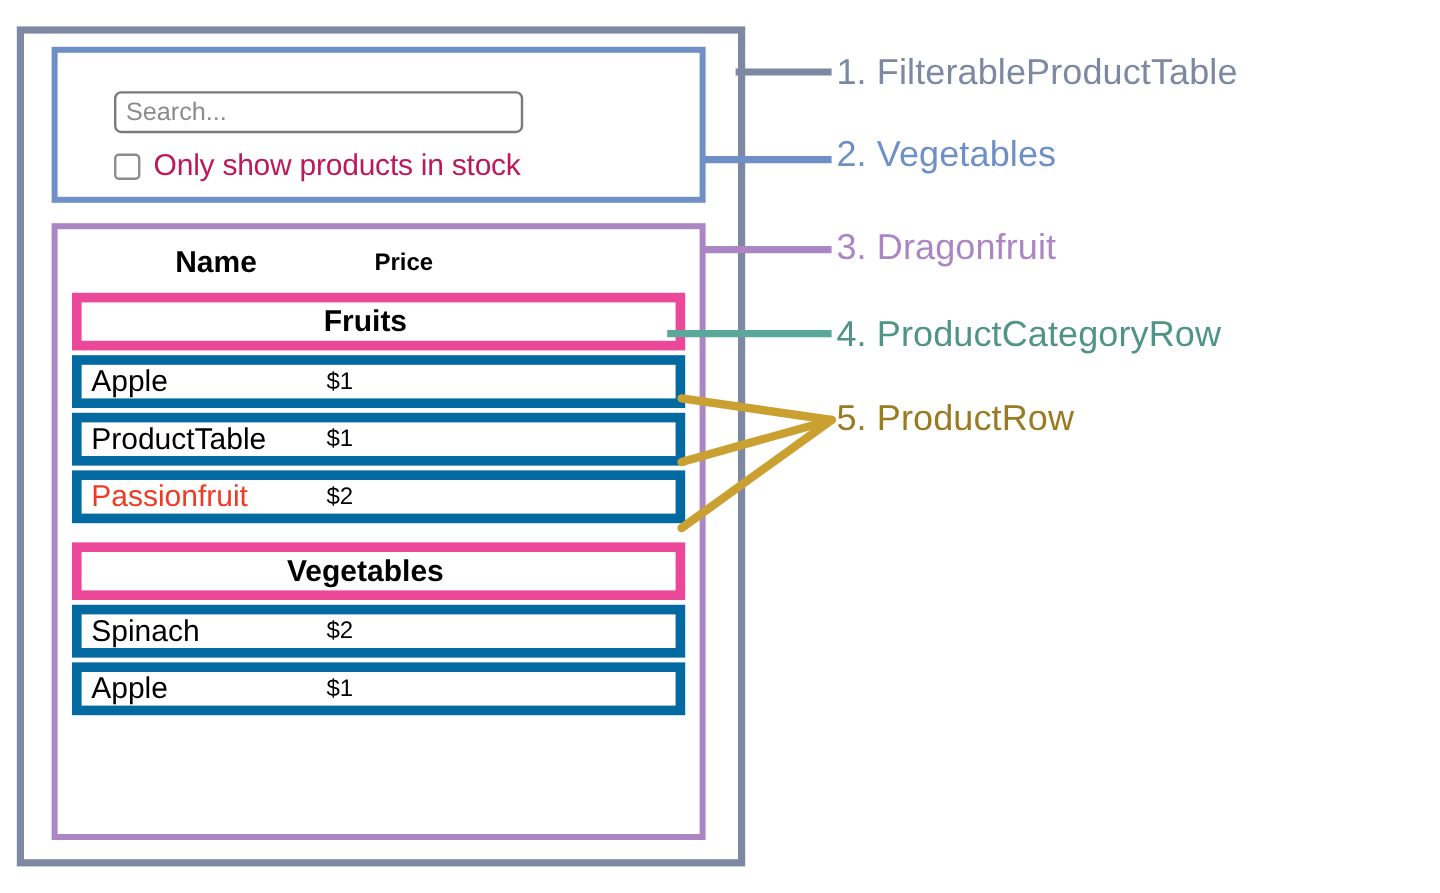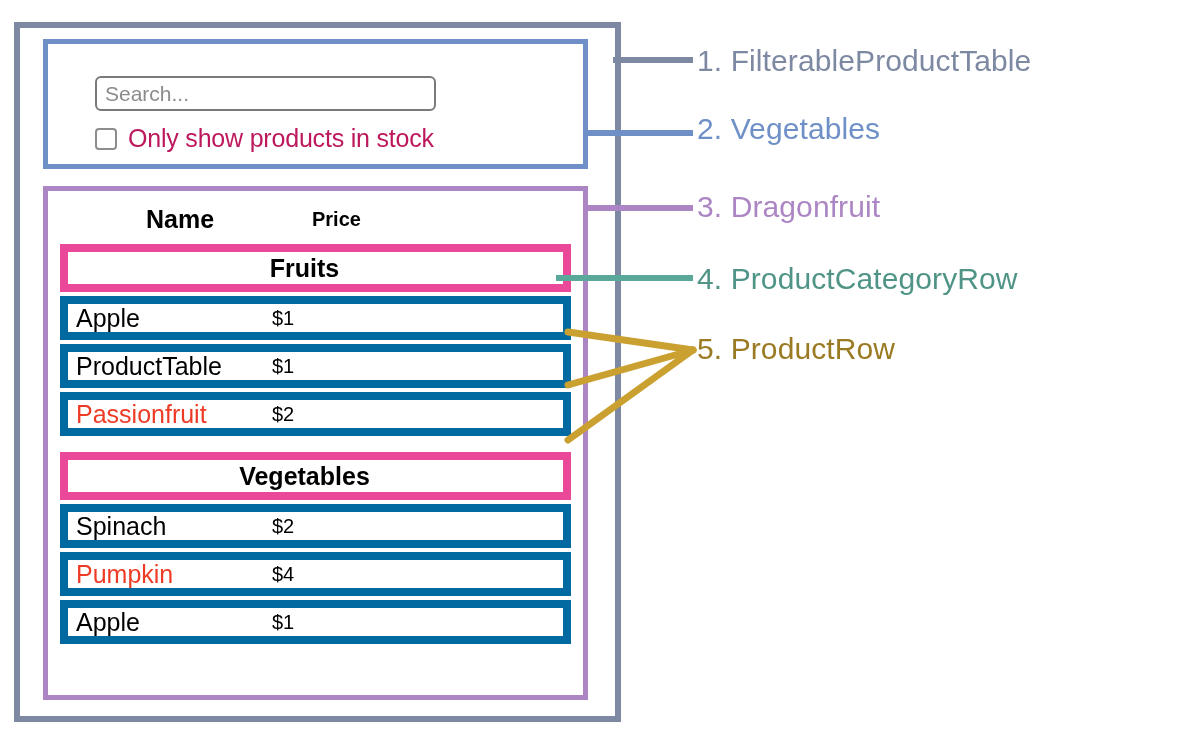--- a/index.html
+++ b/index.html
@@ -253,24 +253,20 @@
           <span class="cell-price">$2</span>
         </div>
         <div class="spacer-gap"></div>
         <div class="row row-category">
           <span class="cat-label">Vegetables</span>
         </div>
         <div class="row row-product">
           <span class="cell-name">Spinach</span>
           <span class="cell-price">$2</span>
         </div>
-        <div class="row row-product out-of-stock">
-          <span class="cell-name">Pumpkin</span>
-          <span class="cell-price">$4</span>
-        </div>
         <div class="row row-product">
           <span class="cell-name">Apple</span>
           <span class="cell-price">$1</span>
         </div>
       </div>
   </div>
 
   <div id="legend-host">
       <div class="legend-item" style="left: 697px; top: 44px; color: rgb(125, 137, 162);"><span class="legend-num">1.</span><span> FilterableProductTable</span></div>
       <div class="legend-item" style="left: 697px; top: 112px; color: rgb(111, 144, 198);"><span class="legend-num">2.</span><span> Vegetables</span></div>

